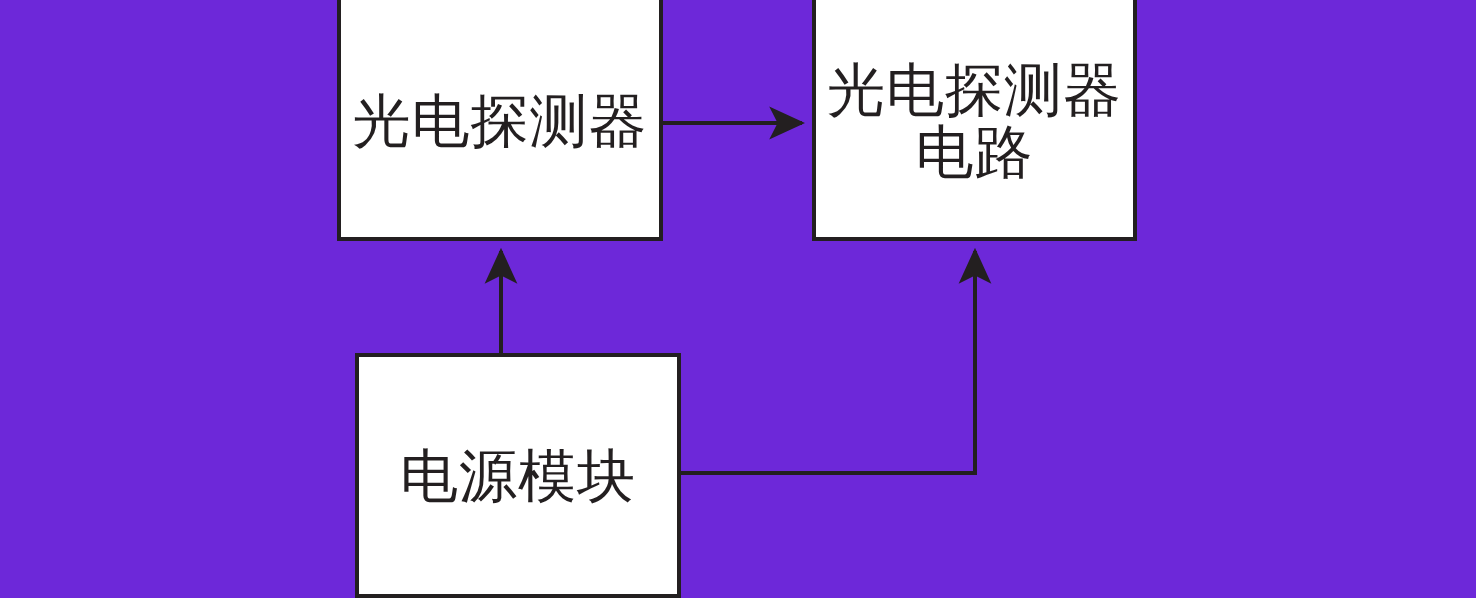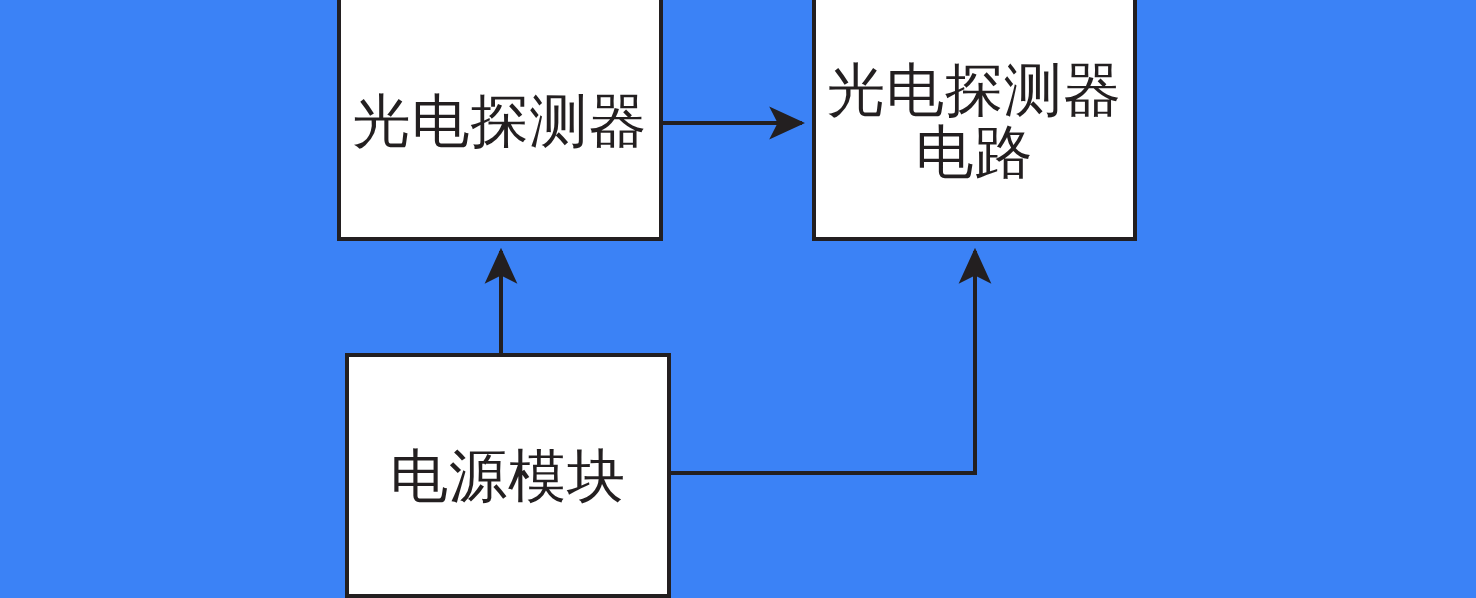--- a/index.html
+++ b/index.html
@@ -7,21 +7,21 @@
     padding: 0;
     background: #ffffff;
   }
   body {
     font-family: "DejaVu Serif", "Liberation Serif", serif;
   }
   #diagram-canvas {
     position: relative;
     width: 1476px;
     height: 598px;
-    background: #3b82f6;
+    background: #6d28d9;
     overflow: hidden;
   }
   #diagram-svg {
     position: absolute;
     top: 0;
     left: 0;
     width: 1476px;
     height: 598px;
     display: block;
   }
@@ -56,21 +56,21 @@
   #node-limiting-amplifier {
     left: 812px;
     top: -4px;
     width: 325px;
     height: 245px;
   }
   #node-limiting-amplifier .node-label {
     transform: translateY(2px);
   }
   #node-power-supply {
-    left: 345px;
+    left: 355px;
     top: 353px;
     width: 326px;
     height: 245px;
   }
 </style>
 </head>
 <body>
 
 <div id="diagram-canvas">
 

